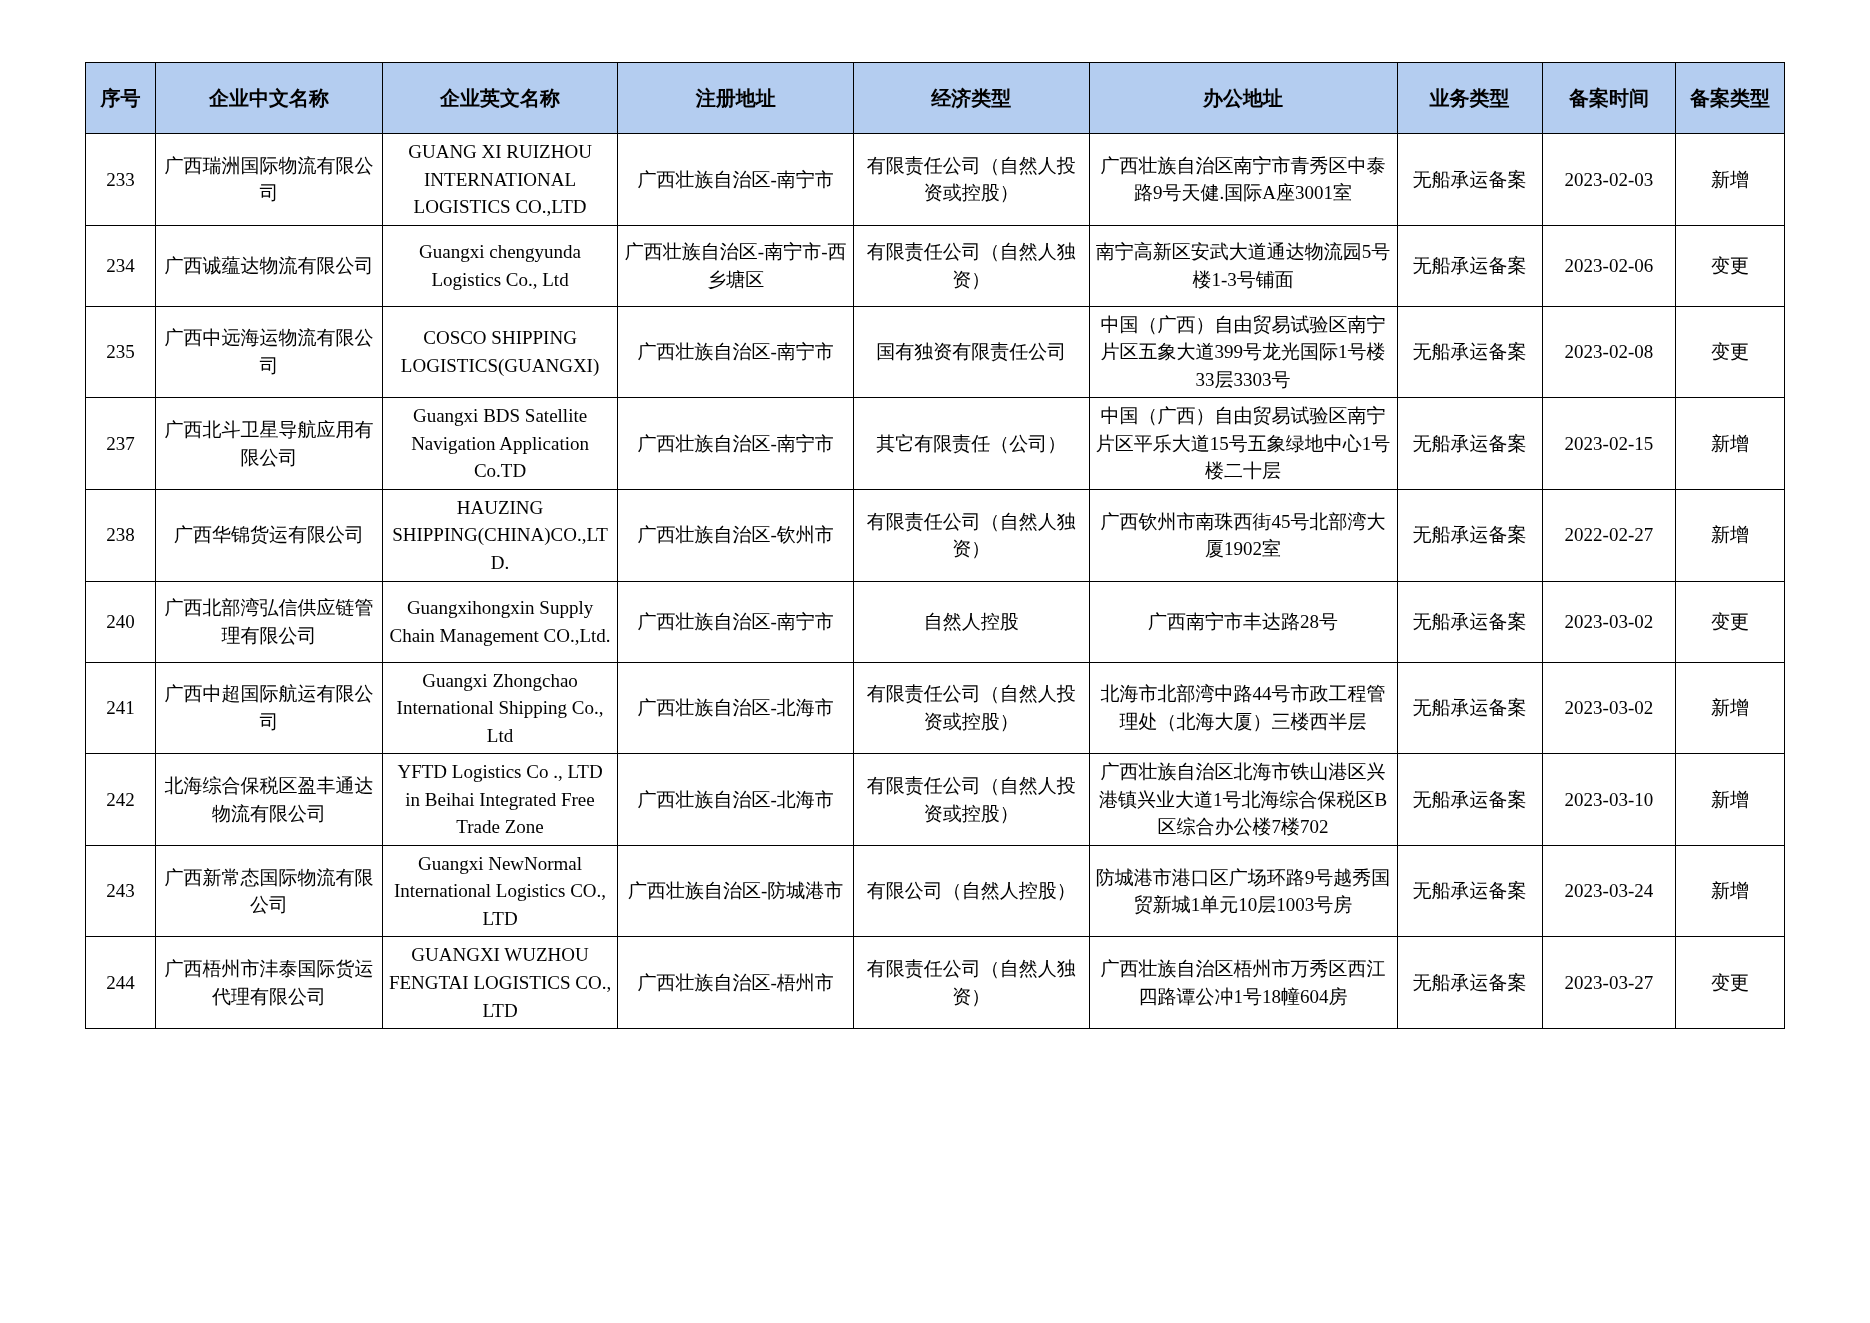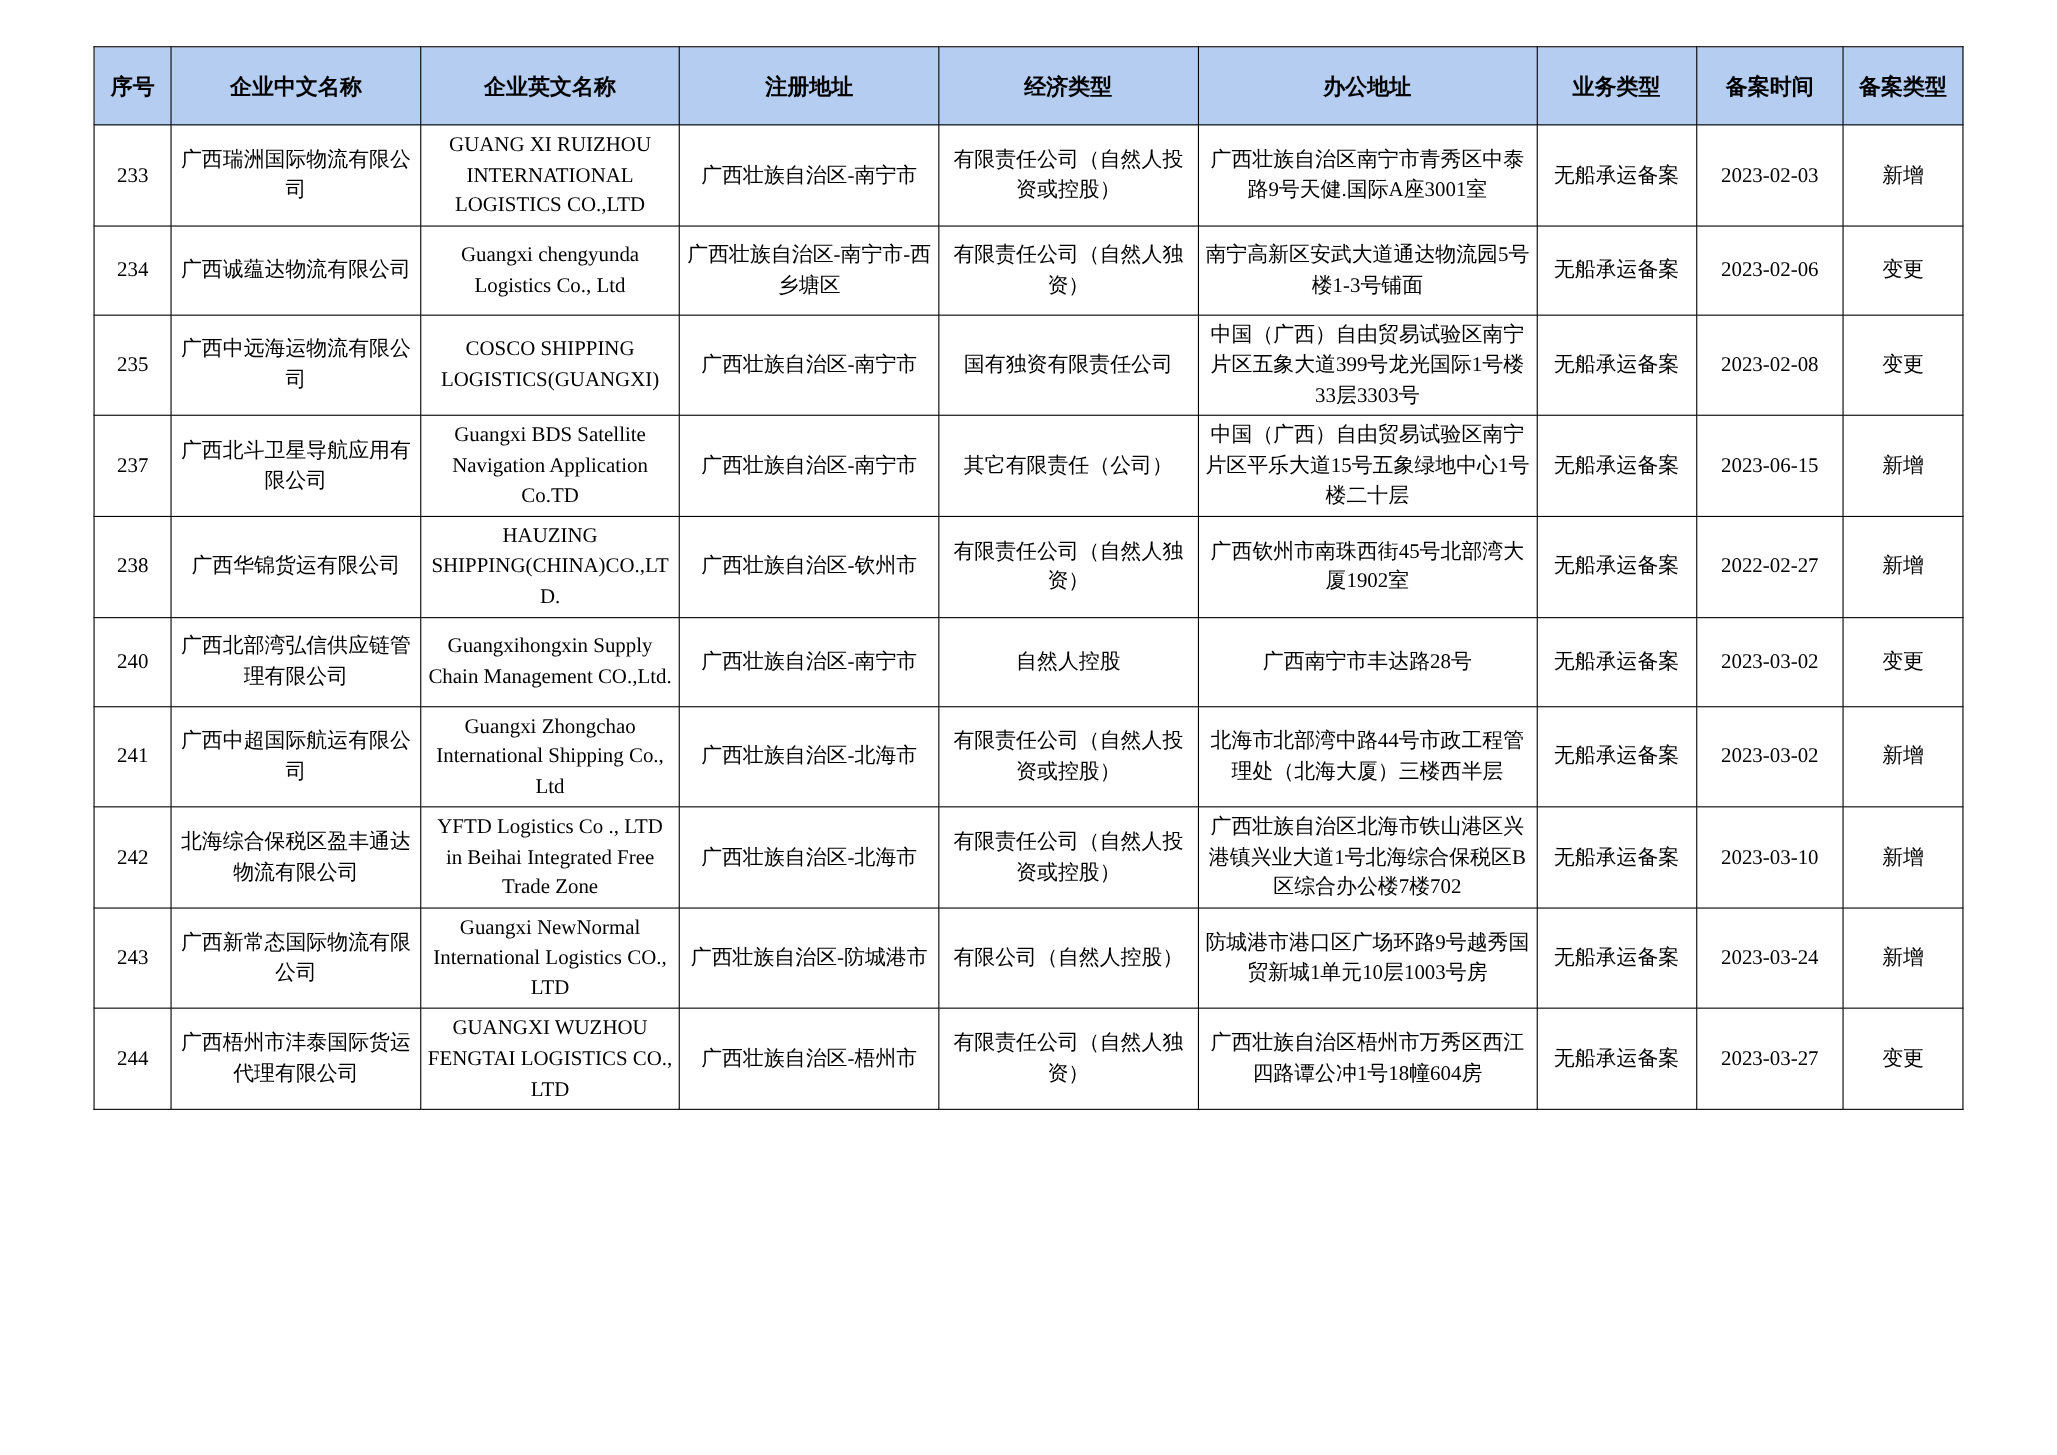--- a/index.html
+++ b/index.html
@@ -11,21 +11,21 @@
     width: 1870px;
     height: 1323px;
     font-family: "Liberation Serif", serif;
     color: #000000;
   }
   .page {
     position: relative;
     width: 1870px;
     height: 1323px;
     box-sizing: border-box;
-    padding: 42px 85px 0 85px;
+    padding: 62px 85px 0 85px;
   }
   table.reg-table {
     border-collapse: collapse;
     width: 1700px;
     table-layout: fixed;
   }
   table.reg-table th,
   table.reg-table td {
     border: 1px solid #000000;
     vertical-align: middle;
@@ -138,21 +138,21 @@
         <td class="c-type">变更</td>
       </tr>
       <tr>
         <td class="c-idx">237</td>
         <td class="c-cn">广西北斗卫星导航应用有限公司</td>
         <td class="c-en">Guangxi BDS Satellite Navigation Application Co.TD</td>
         <td class="c-reg">广西壮族自治区-南宁市</td>
         <td class="c-eco">其它有限责任（公司）</td>
         <td class="c-off">中国（广西）自由贸易试验区南宁片区平乐大道15号五象绿地中心1号楼二十层</td>
         <td class="c-biz">无船承运备案</td>
-        <td class="c-date">2023-06-15</td>
+        <td class="c-date">2023-02-15</td>
         <td class="c-type">新增</td>
       </tr>
       <tr>
         <td class="c-idx">238</td>
         <td class="c-cn">广西华锦货运有限公司</td>
         <td class="c-en">HAUZING SHIPPING(CHINA)CO.,LTD.</td>
         <td class="c-reg">广西壮族自治区-钦州市</td>
         <td class="c-eco">有限责任公司（自然人独资）</td>
         <td class="c-off">广西钦州市南珠西街45号北部湾大厦1902室</td>
         <td class="c-biz">无船承运备案</td>

